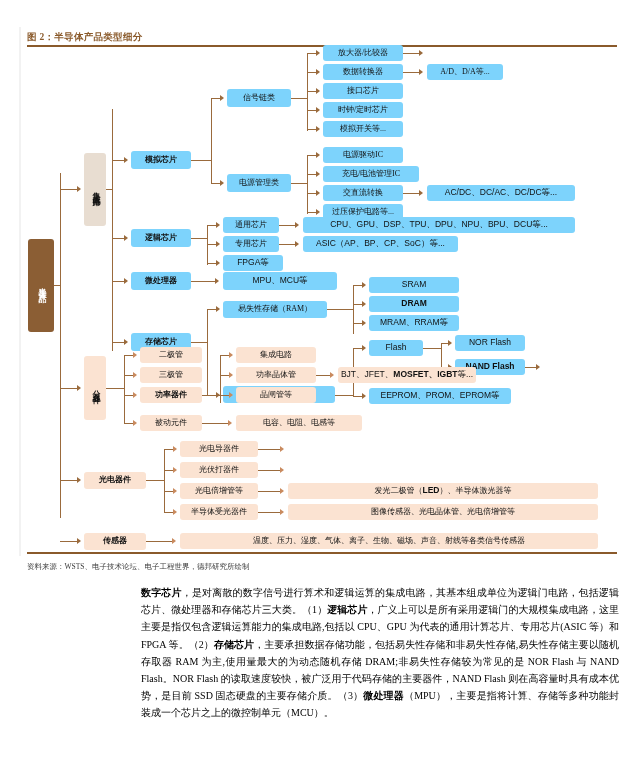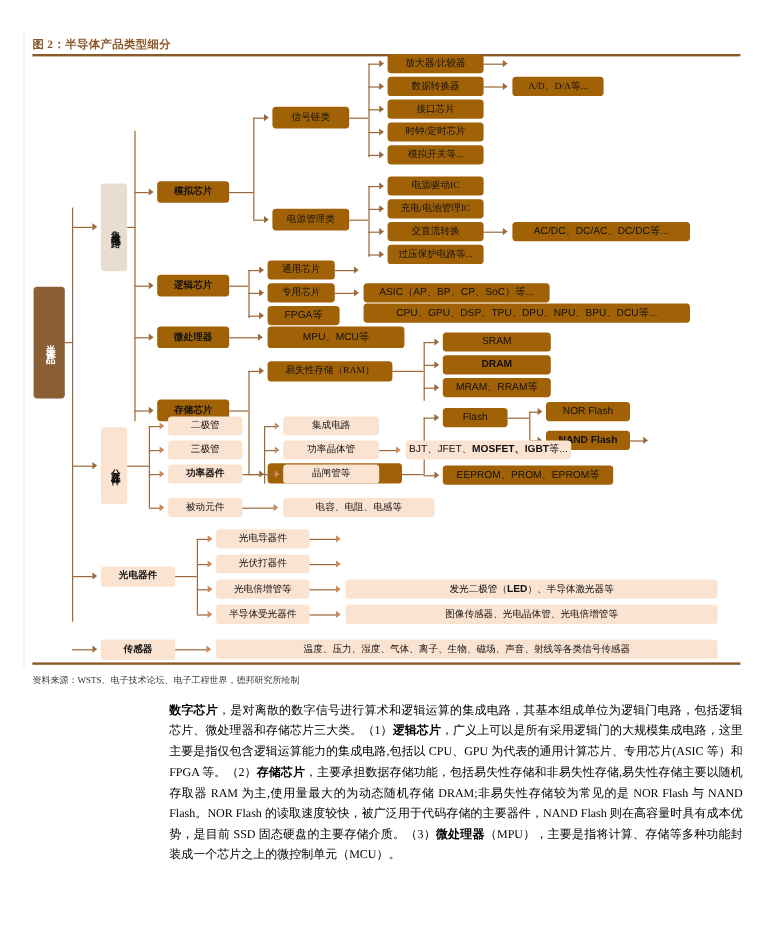--- a/index.html
+++ b/index.html
@@ -28,21 +28,21 @@
   
   .diagram{position:absolute;left:0;top:45px;width:638px;height:505px;}
 
   
   .nd{
     position:absolute;box-sizing:border-box;
     display:flex;align-items:center;justify-content:center;
     border-radius:3px;font-size:8px;line-height:1.1;
     text-align:center;white-space:nowrap;color:#111;
   }
-  .beige{background:#a16207;}
+  .beige{background:#7dd3fc;}
   .beige2{background:#e8ddd1;}
   .peach{background:#fbe3d2;}
   .root{background:#8b5e34;color:#fff;font-weight:bold;}
   .bold{font-weight:bold;}
   .vert{writing-mode:vertical-rl;text-orientation:upright;letter-spacing:2px;}
   .lat{font-family:"Liberation Sans","DejaVu Sans",sans-serif;font-size:8.5px;}
 
   
   .ln{position:absolute;background:#9a6a3c;}
   .h{height:1.2px;}
@@ -154,21 +154,21 @@
     <div class="ln h" style="left:403px;top:27px;width:17px;"></div>
     <div class="ar" style="left:419px;top:24px;"></div>
 
     <div class="ln h" style="left:291px;top:138px;width:16px;"></div>
     <div class="ln v" style="left:307px;top:110px;height:59px;"></div>
 
     <div class="nd beige" style="left:323px;top:102px;width:80px;height:16px;">电源驱动IC</div>
     <div class="ln h" style="left:307px;top:110px;width:10px;"></div>
     <div class="ar" style="left:316px;top:107px;"></div>
 
-    <div class="nd beige" style="left:323px;top:121px;width:80px;height:16px;">充电/电池管理IC</div>
+    <div class="nd beige" style="left:323px;top:121px;width:96px;height:16px;">充电/电池管理IC</div>
     <div class="ln h" style="left:307px;top:129px;width:10px;"></div>
     <div class="ar" style="left:316px;top:126px;"></div>
 
     <div class="nd beige" style="left:323px;top:140px;width:80px;height:16px;">交直流转换</div>
     <div class="ln h" style="left:307px;top:148px;width:10px;"></div>
     <div class="ar" style="left:316px;top:145px;"></div>
 
     <div class="nd beige" style="left:323px;top:159px;width:80px;height:16px;">过压保护电路等...</div>
     <div class="ln h" style="left:307px;top:167px;width:10px;"></div>
     <div class="ar" style="left:316px;top:164px;"></div>
@@ -185,21 +185,21 @@
     <div class="ar" style="left:216px;top:177px;"></div>
 
     <div class="nd beige" style="left:223px;top:191px;width:56px;height:16px;">专用芯片</div>
     <div class="ln h" style="left:207px;top:199px;width:10px;"></div>
     <div class="ar" style="left:216px;top:196px;"></div>
 
     <div class="nd beige lat" style="left:223px;top:210px;width:60px;height:16px;text-align:center;">FPGA等</div>
     <div class="ln h" style="left:207px;top:218px;width:10px;"></div>
     <div class="ar" style="left:216px;top:215px;"></div>
 
-    <div class="nd beige lat" style="left:303px;top:172px;width:272px;height:16px;margin-top:36px;">CPU、GPU、DSP、TPU、DPU、NPU、BPU、DCU等...</div>
+    <div class="nd beige lat" style="left:303px;top:172px;width:272px;height:16px;">CPU、GPU、DSP、TPU、DPU、NPU、BPU、DCU等...</div>
     <div class="ln h" style="left:279px;top:180px;width:17px;"></div>
     <div class="ar" style="left:295px;top:177px;"></div>
 
     <div class="nd beige lat" style="left:303px;top:191px;width:155px;height:16px;">ASIC（AP、BP、CP、SoC）等...</div>
     <div class="ln h" style="left:279px;top:199px;width:17px;"></div>
     <div class="ar" style="left:295px;top:196px;"></div>
 
     <div class="nd beige lat" style="left:223px;top:227px;width:114px;height:18px;">MPU、MCU等</div>
     <div class="ln h" style="left:191px;top:236px;width:25px;"></div>
     <div class="ar" style="left:215px;top:233px;"></div>

